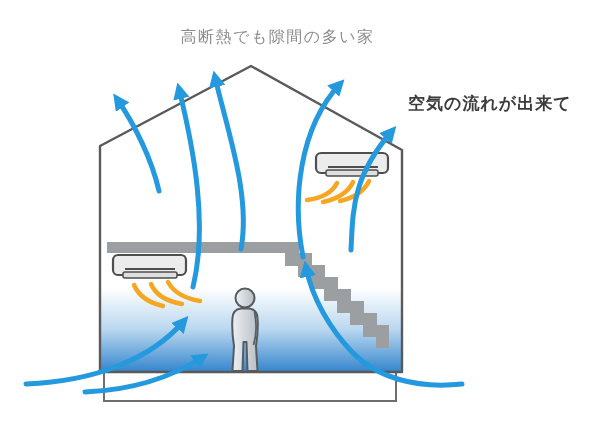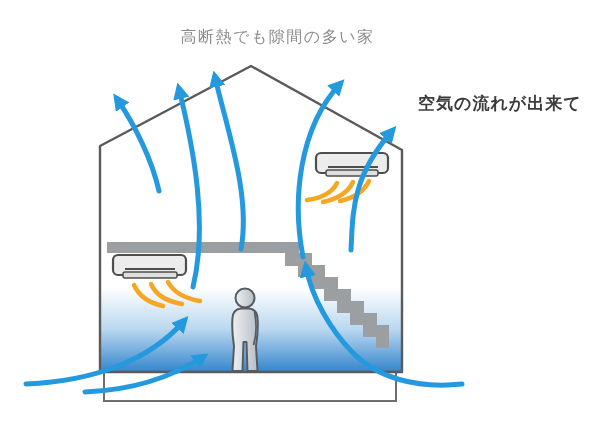--- a/index.html
+++ b/index.html
@@ -13,21 +13,21 @@
   .diagram-title{
     position:absolute;
     left:0; top:27px; width:555px;
     text-align:center;
     font-size:16px;
     letter-spacing:1.5px;
     color:#8c8c8c;
   }
   .annotation{
     position:absolute;
-    left:418px; top:86px;
+    left:408px; top:86px;
     font-size:17px;
     font-weight:bold;
     color:#3c3c3c;
     letter-spacing:1px;
     line-height:36px;
     white-space:nowrap;
   }
   svg{position:absolute;left:0;top:0;}
 </style>
 </head>

